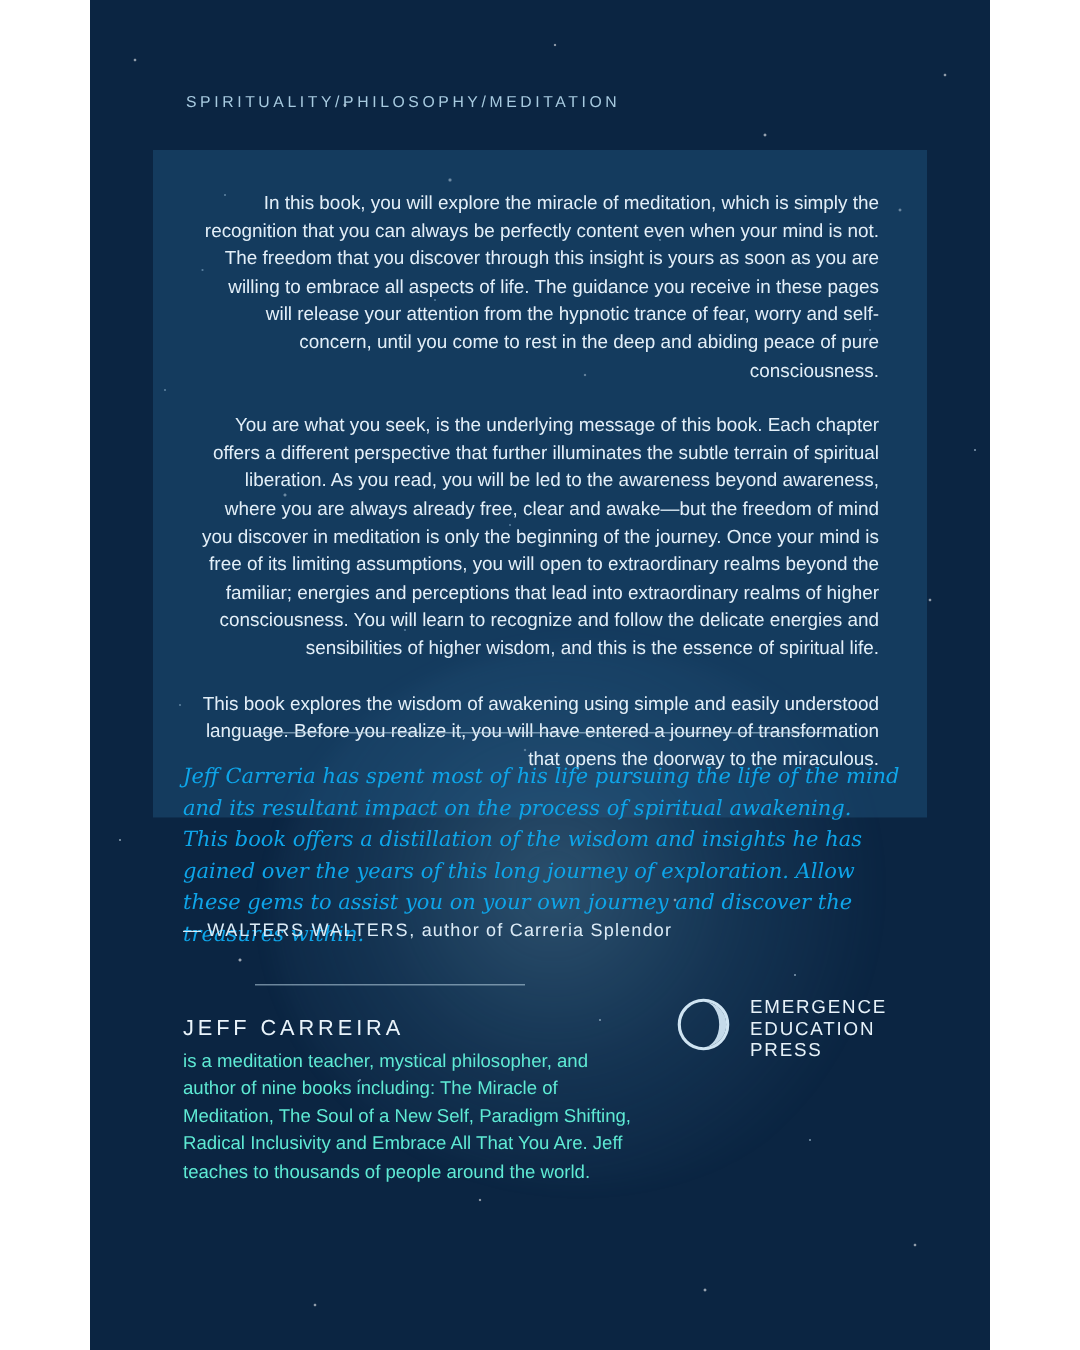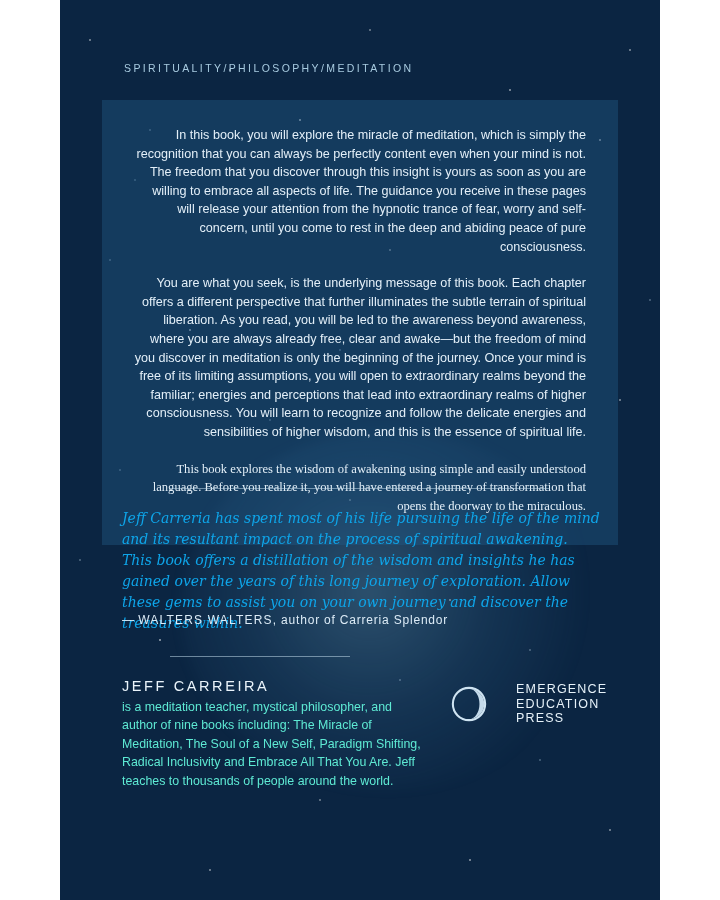--- a/index.html
+++ b/index.html
@@ -118,21 +118,21 @@
     color: #e7f2f9;
     text-align: right;
   }
   .blurb-panel p {
     margin: 0 0 18px 0;
     font-size: 12.6px;
     line-height: 18.6px;
     color: #e3eff8;
     font-family: "Liberation Sans", sans-serif;
   }
-  .blurb-panel p:last-child { margin-bottom: 0; font-family: Liberation Serif, serif; }
+  .blurb-panel p:last-child { margin-bottom: 0; }
 
   .rule {
     position: absolute;
     height: 1px;
     background: rgba(190,215,232,0.55);
   }
   .rule-1 { left: 110px; top: 488px; width: 380px; }
   .rule-2 { left: 110px; top: 656px; width: 180px; }
 
   .endorsement {
@@ -176,24 +176,23 @@
   .author-bio {
     font-size: 12.4px;
     line-height: 18.4px;
     color: #5eead4;
     font-family: "Liberation Sans", sans-serif;
   }
 
   .publisher {
     position: absolute;
     left: 390px;
-    top: 682px;
+    top: 664px;
     display: flex;
-    align-items: center;
-    gap: 28px;
+    gap: 12px;
   }
   .publisher-mark {
     width: 38px;
     height: 38px;
     flex: 0 0 38px;
   }
   .publisher-name {
     font-size: 12.5px;
     line-height: 14.5px;
     letter-spacing: 1.2px;

